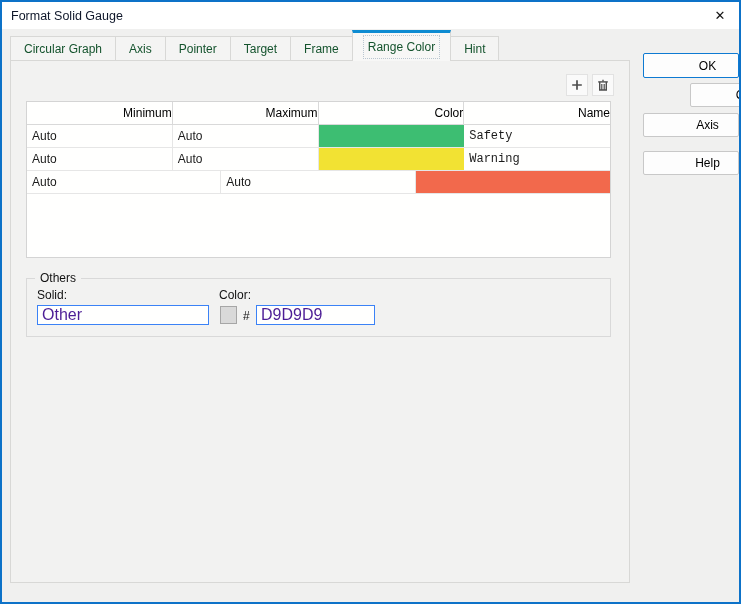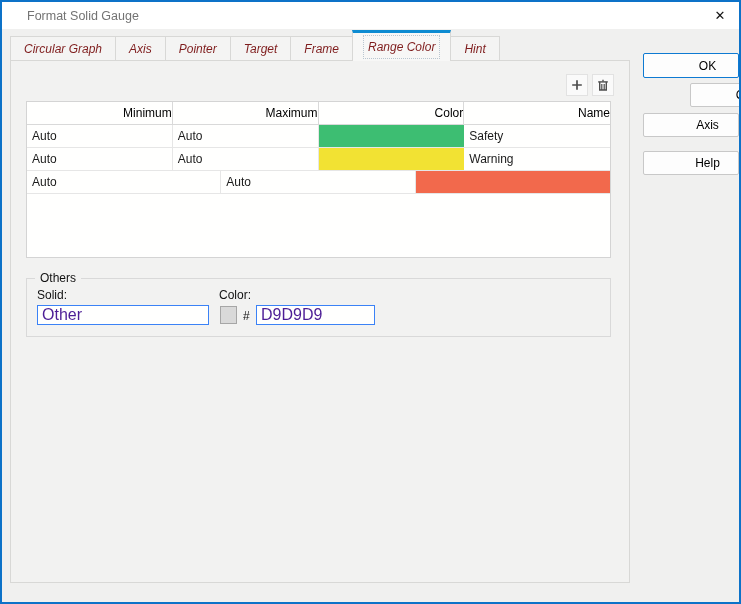--- a/index.html
+++ b/index.html
@@ -13,39 +13,39 @@
     background: #f0f0ef;
     overflow: hidden;
   }
 
   
   .titlebar {
     position: absolute; left: 0; top: 0; right: 0; height: 27px;
     background: #ffffff;
     display: flex; align-items: center;
   }
-  .titlebar .title { padding-left: 25px; font-size: 12.5px; color: #737373; }
+  .titlebar .title { padding-left: 9px; font-size: 12.5px; color: #0f172a; }
   .close-btn {
     margin-left: auto; width: 38px; height: 27px;
     display: flex; align-items: center; justify-content: center;
     font-size: 13px; color: #111; cursor: default;
   }
 
   
   .tabstrip {
     position: absolute; left: 8px; top: 27px; height: 31px;
     display: flex; align-items: flex-end; z-index: 3;
   }
   .tab {
     height: 24px; padding: 0 13px;
     background: #f4f4f3;
     border: 1px solid #d8d8d6; border-bottom: none;
     margin-right: -1px;
     display: flex; align-items: center; justify-content: flex-end;
-    white-space: nowrap; color: #7f1d1d; font-style: italic;
+    white-space: nowrap; color: #14532d;
   }
   .tab.active {
     height: 31px; background: #f7f7f6;
     border-top: 3px solid #0d8bd1;
     margin-bottom: -1px; z-index: 4; position: relative;
     padding: 0 15px;
   }
   .tab.active .tab-label { outline: 1px dotted #b9c6d0; outline-offset: 4px; }
 
   
@@ -72,21 +72,21 @@
   .th {
     flex: 1 1 25%; text-align: right; line-height: 22px;
     border-right: 1px solid #d9d9d9; color: #000;
   }
   .th:last-child { border-right: none; }
   .trow { display: flex; height: 23px; border-bottom: 1px solid #e6e6e6; background: #fffffe; }
   .td {
     flex: 1 1 25%; line-height: 22px; padding-left: 5px;
     border-right: 1px solid #e6e6e6; overflow: hidden; white-space: nowrap;
   }
-  .td:last-child { border-right: none; }
+  .td:last-child { border-right: none; font-family: Liberation Mono, monospace; }
   .td.swatch { padding: 0; border-right: none; }
 
   
   .others {
     position: absolute; left: 15px; top: 217px; width: 585px; height: 59px;
     border: 1px solid #d9d9d9;
   }
   .others .legend {
     position: absolute; top: -8px; left: 8px;
     background: #f2f2f1; padding: 0 5px; color: #111;

